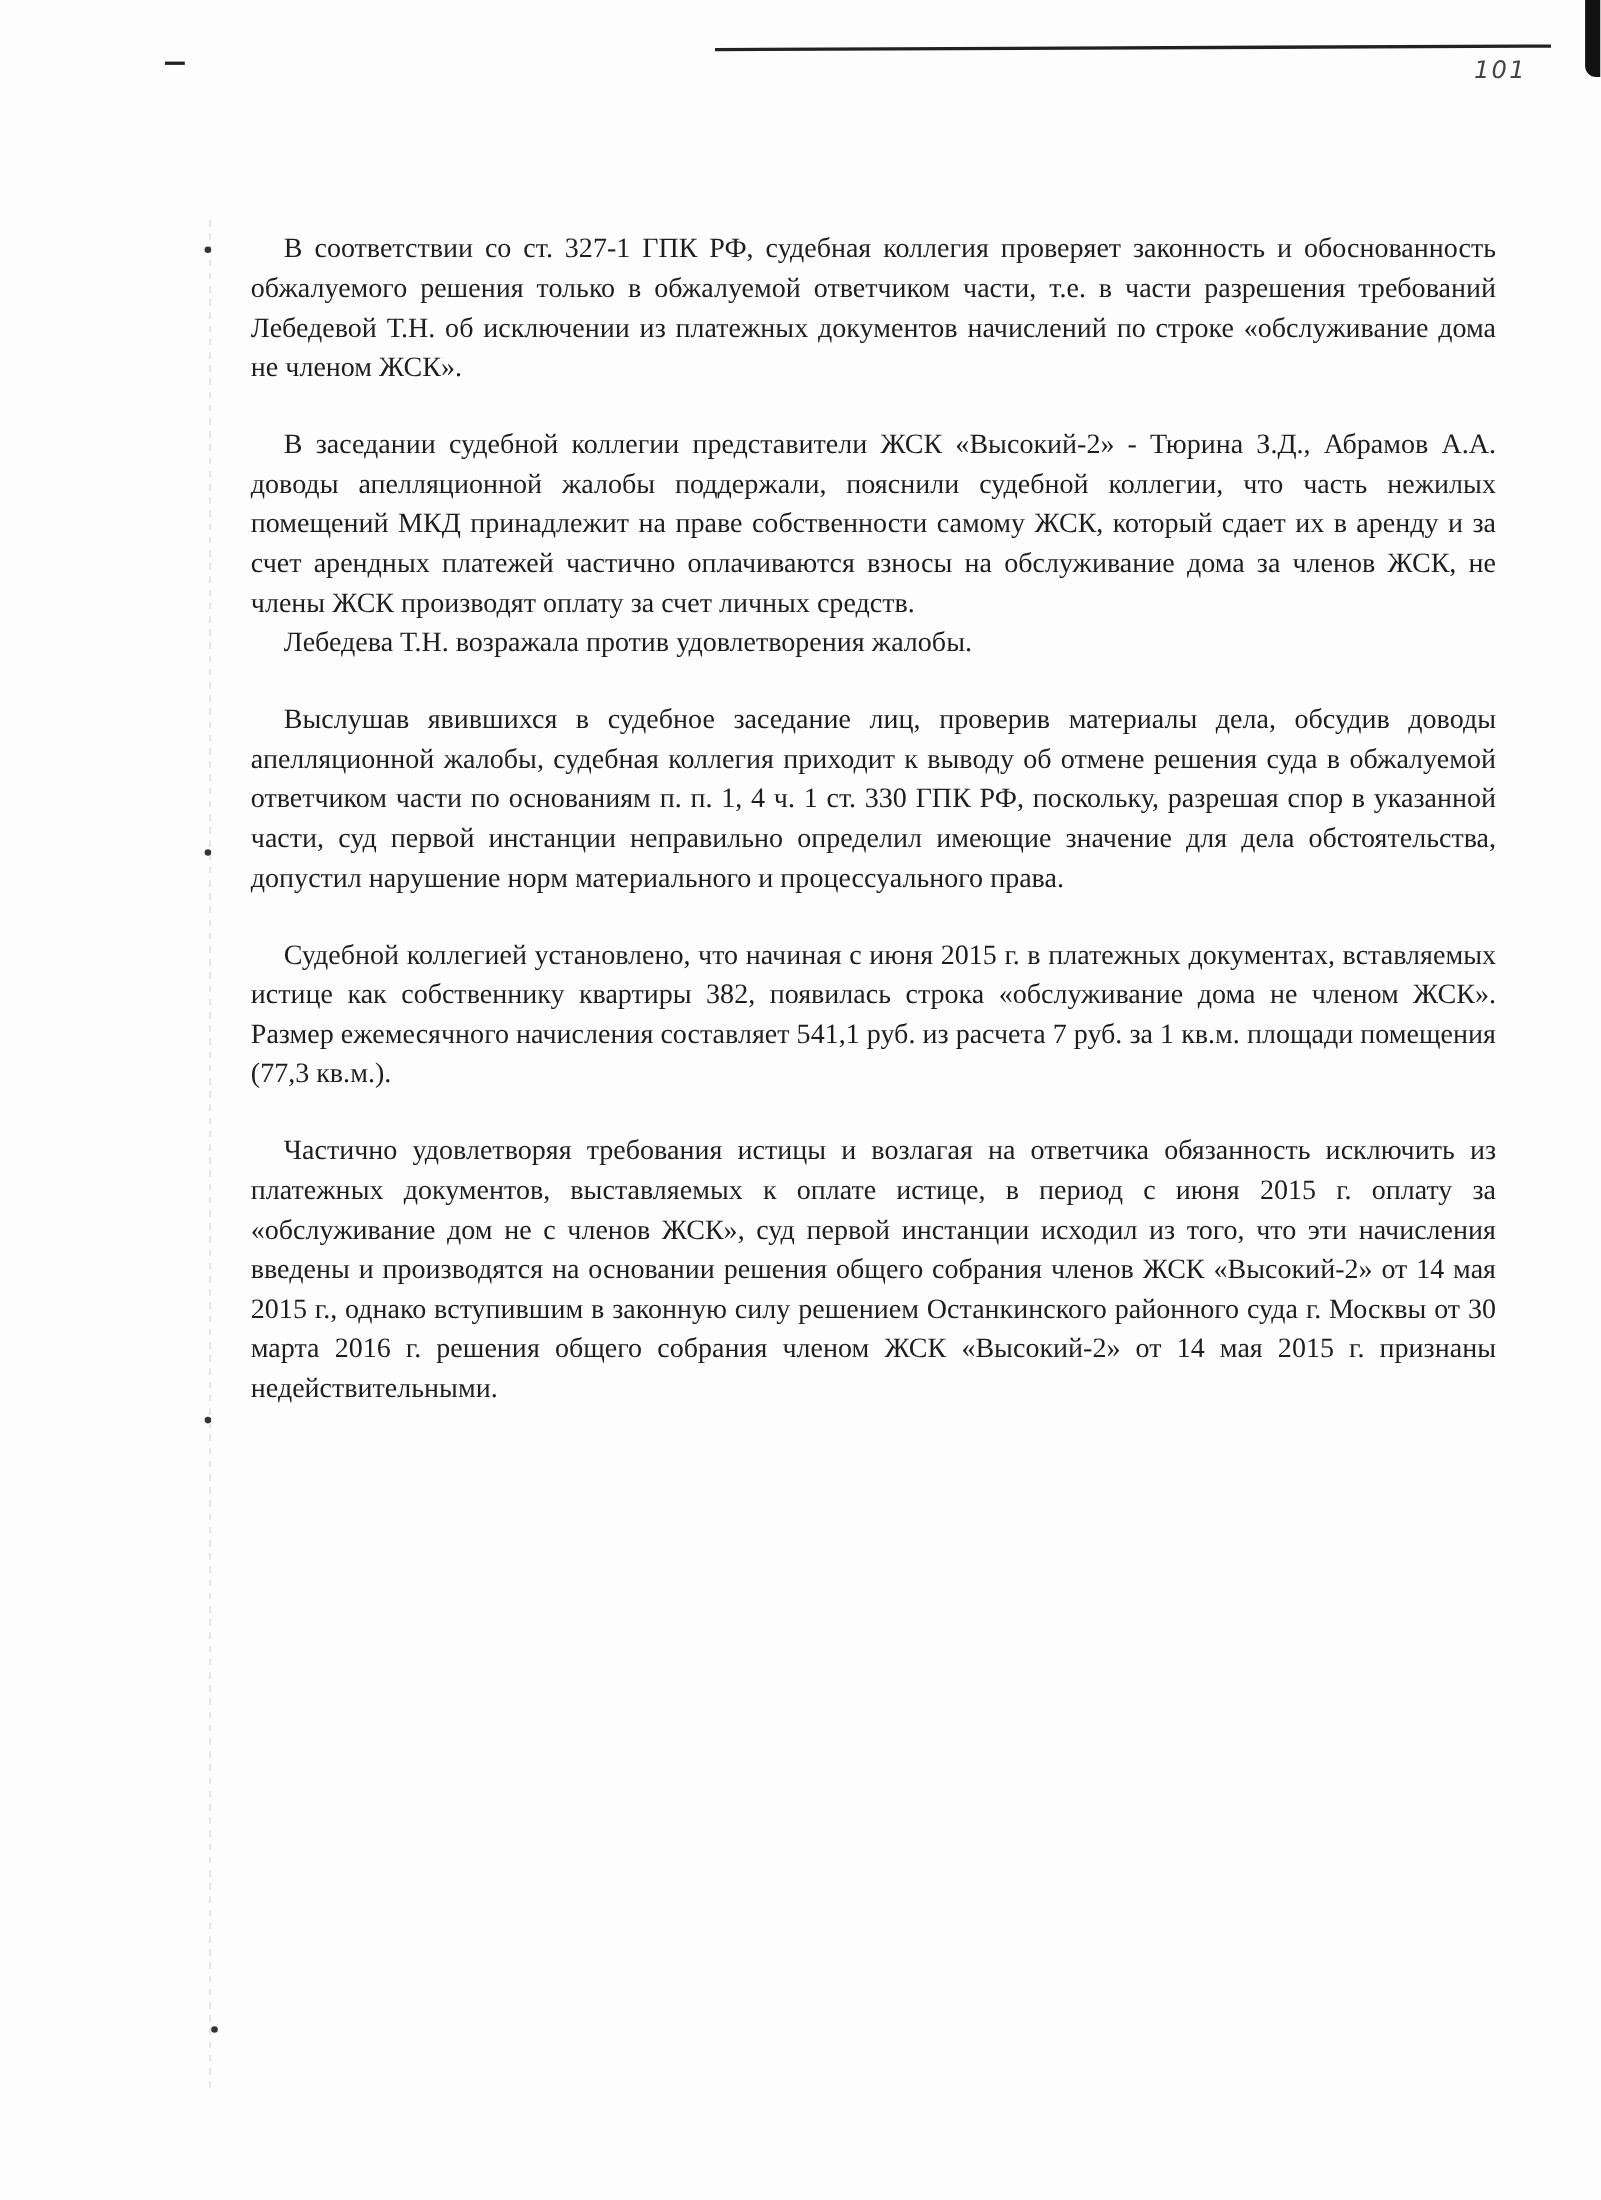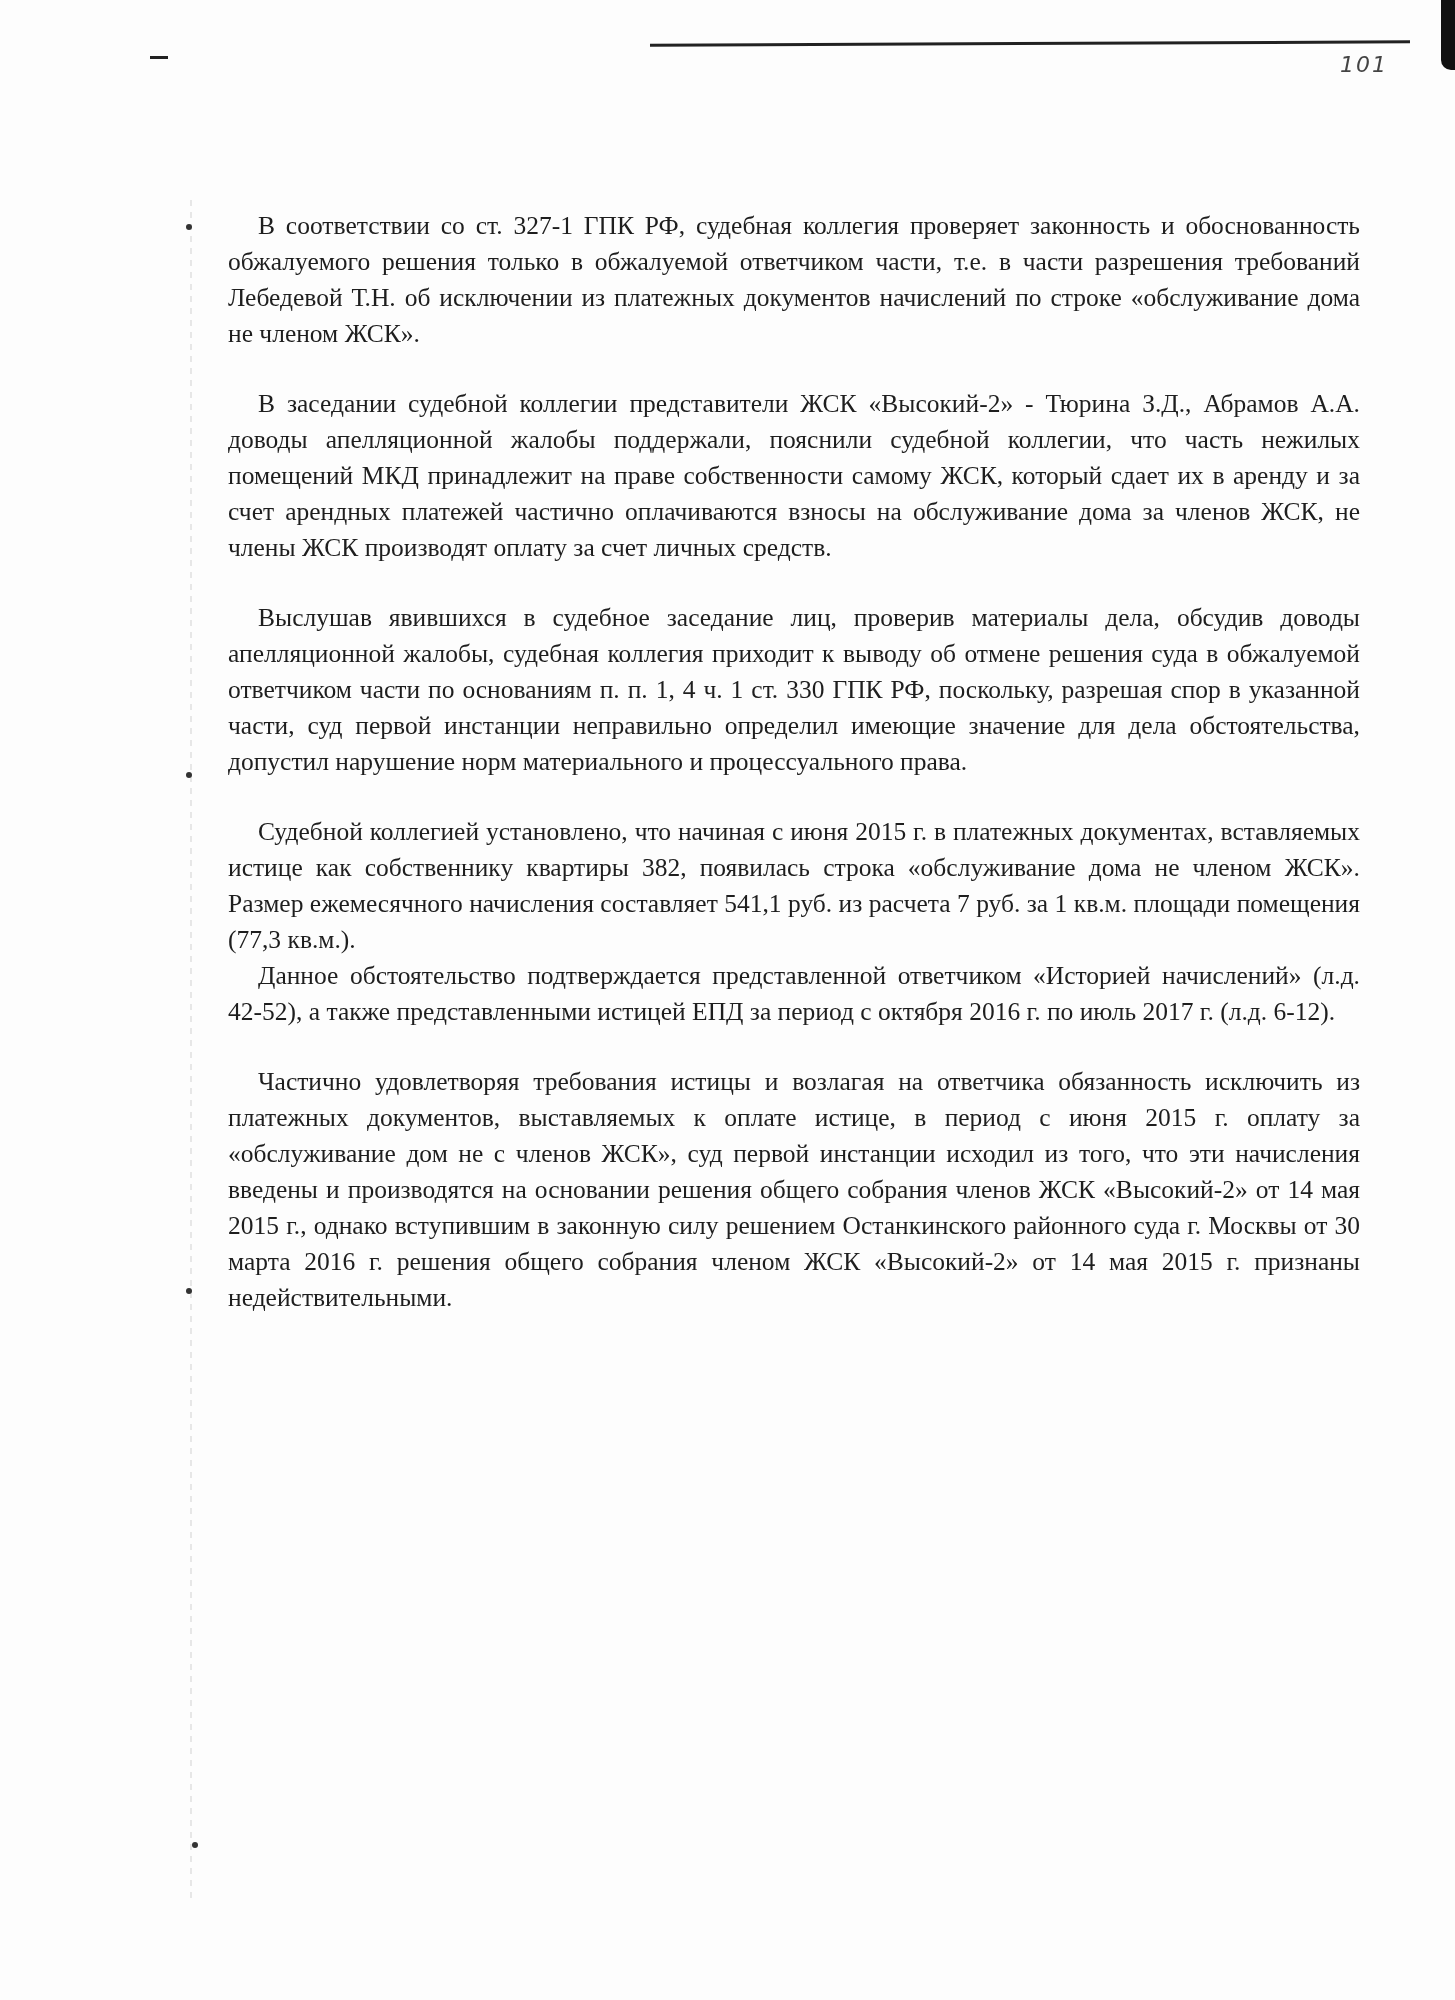--- a/index.html
+++ b/index.html
@@ -60,22 +60,22 @@
 
 <div class="margin-mark" style="left:186px; top:224px;"></div>
 <div class="margin-mark" style="left:186px; top:772px;"></div>
 <div class="margin-mark" style="left:186px; top:1288px;"></div>
 <div class="margin-mark" style="left:192px; top:1842px;"></div>
 
 <div class="content">
   <p class="para">В соответствии со ст. 327-1 ГПК РФ, судебная коллегия проверяет законность и обоснованность обжалуемого решения только в обжалуемой ответчиком части, т.е. в части разрешения требований Лебедевой Т.Н. об исключении из платежных документов начислений по строке «обслуживание дома не членом ЖСК».</p>
   <div class="gap"></div>
   <p class="para">В заседании судебной коллегии  представители ЖСК «Высокий-2» -  Тюрина З.Д., Абрамов А.А. доводы апелляционной жалобы поддержали, пояснили судебной коллегии, что часть нежилых помещений МКД принадлежит на праве собственности самому ЖСК, который сдает их в аренду и  за счет арендных платежей частично оплачиваются взносы на обслуживание дома за членов ЖСК, не члены ЖСК производят оплату за счет личных средств.</p>
+  <p class="para">Лебедева Т.Н. возражала против удовлетворения жалобы.</p>
   <div class="gap"></div>
   <p class="para">Выслушав явившихся в судебное заседание лиц, проверив материалы дела, обсудив доводы апелляционной жалобы, судебная коллегия приходит к выводу об отмене решения суда в обжалуемой ответчиком части по основаниям п. п. 1, 4 ч. 1 ст. 330 ГПК РФ, поскольку, разрешая спор в указанной части, суд первой инстанции неправильно определил имеющие значение для дела обстоятельства, допустил нарушение норм материального и процессуального права.</p>
   <div class="gap"></div>
   <p class="para">Судебной коллегией установлено, что начиная с июня 2015 г. в платежных документах, вставляемых истице как собственнику квартиры 382, появилась строка «обслуживание дома не членом ЖСК». Размер ежемесячного начисления составляет 541,1 руб. из расчета 7 руб. за 1 кв.м. площади помещения (77,3 кв.м.).</p>
-  <p class="para">Данное обстоятельство подтверждается представленной ответчиком «Историей начислений» (л.д. 42-52), а также представленными истицей ЕПД за период с октября 2016 г. по июль 2017 г. (л.д. 6-12).</p>
   <div class="gap"></div>
   <p class="para">Частично удовлетворяя требования истицы и возлагая на ответчика обязанность исключить из платежных документов, выставляемых к оплате истице, в период с июня 2015 г. оплату за «обслуживание дом не с членов ЖСК», суд первой инстанции исходил из того, что эти начисления введены и производятся на основании решения общего собрания членов ЖСК «Высокий-2» от 14 мая 2015  г., однако вступившим в законную силу решением Останкинского районного суда г. Москвы от 30 марта 2016 г. решения общего собрания членом ЖСК «Высокий-2» от 14 мая 2015 г. признаны недействительными.</p>
   <div class="gap"></div>
   <div class="gap"></div>
 </div>
 
 </body></html>

